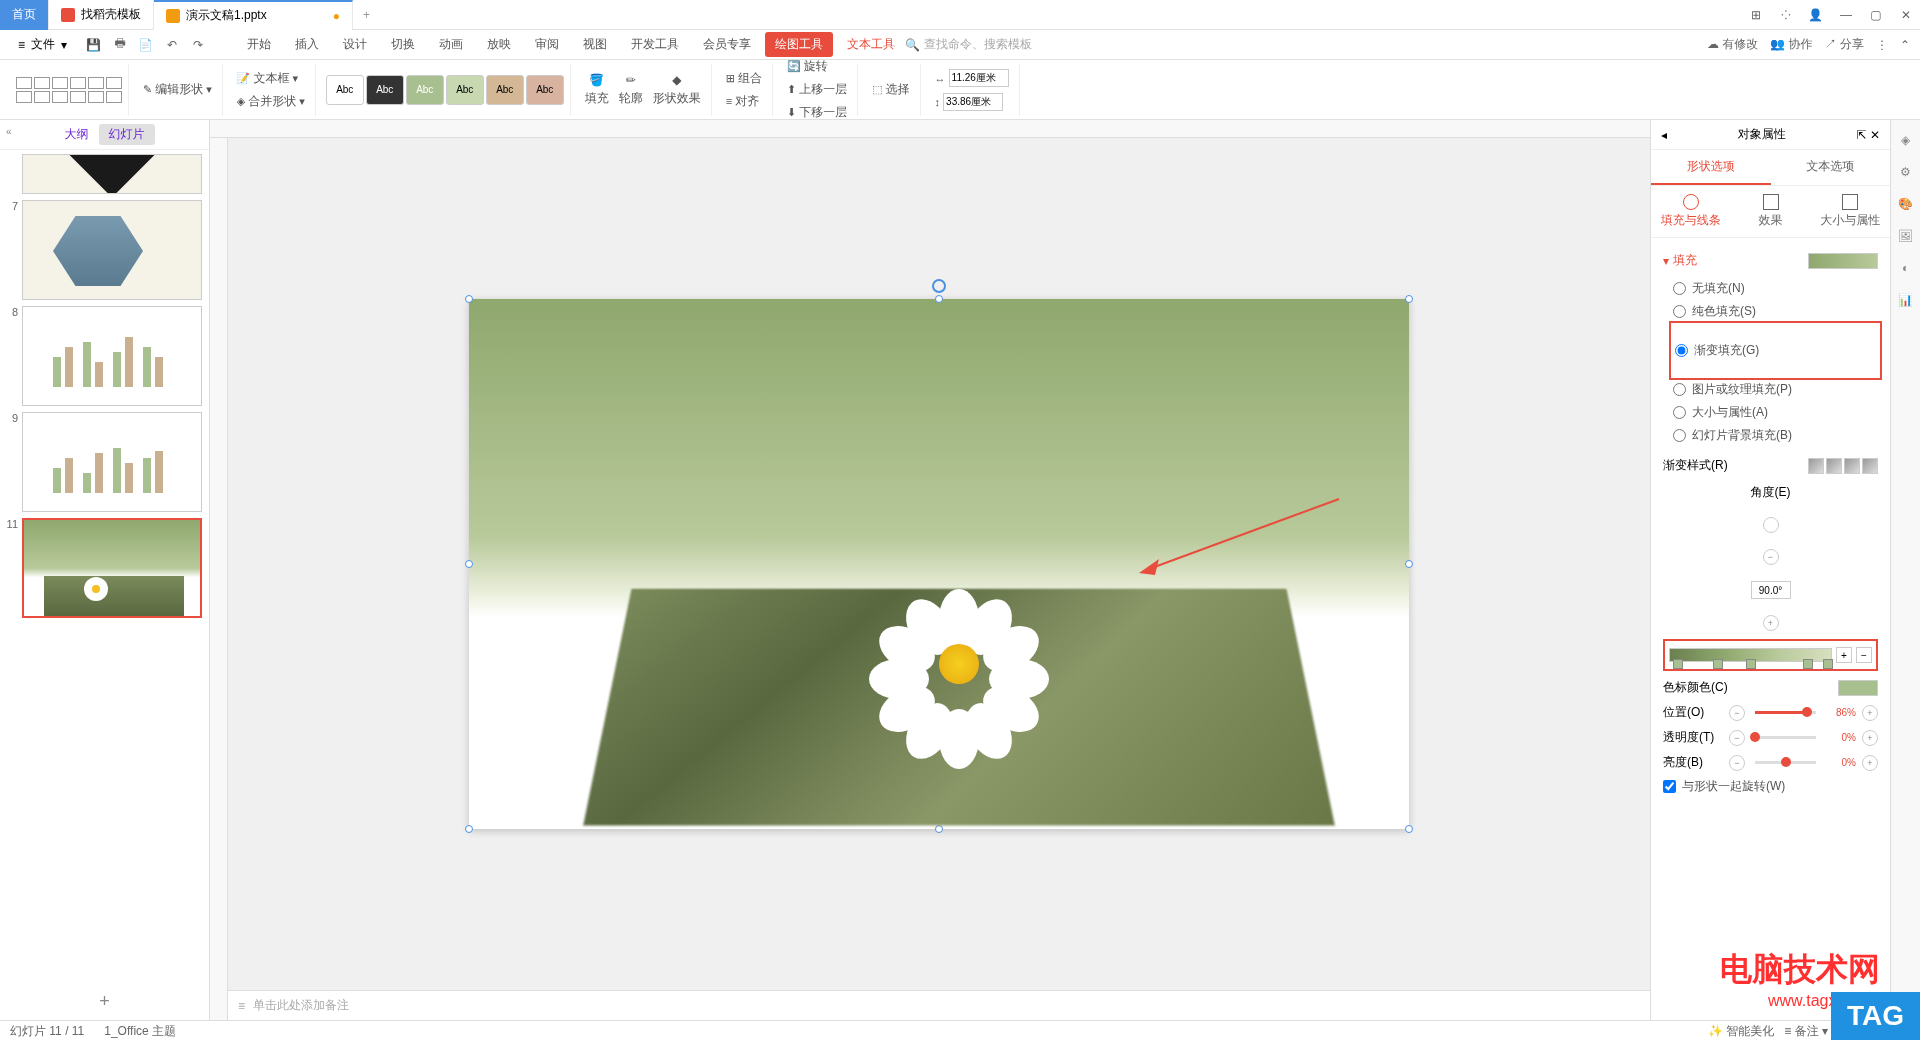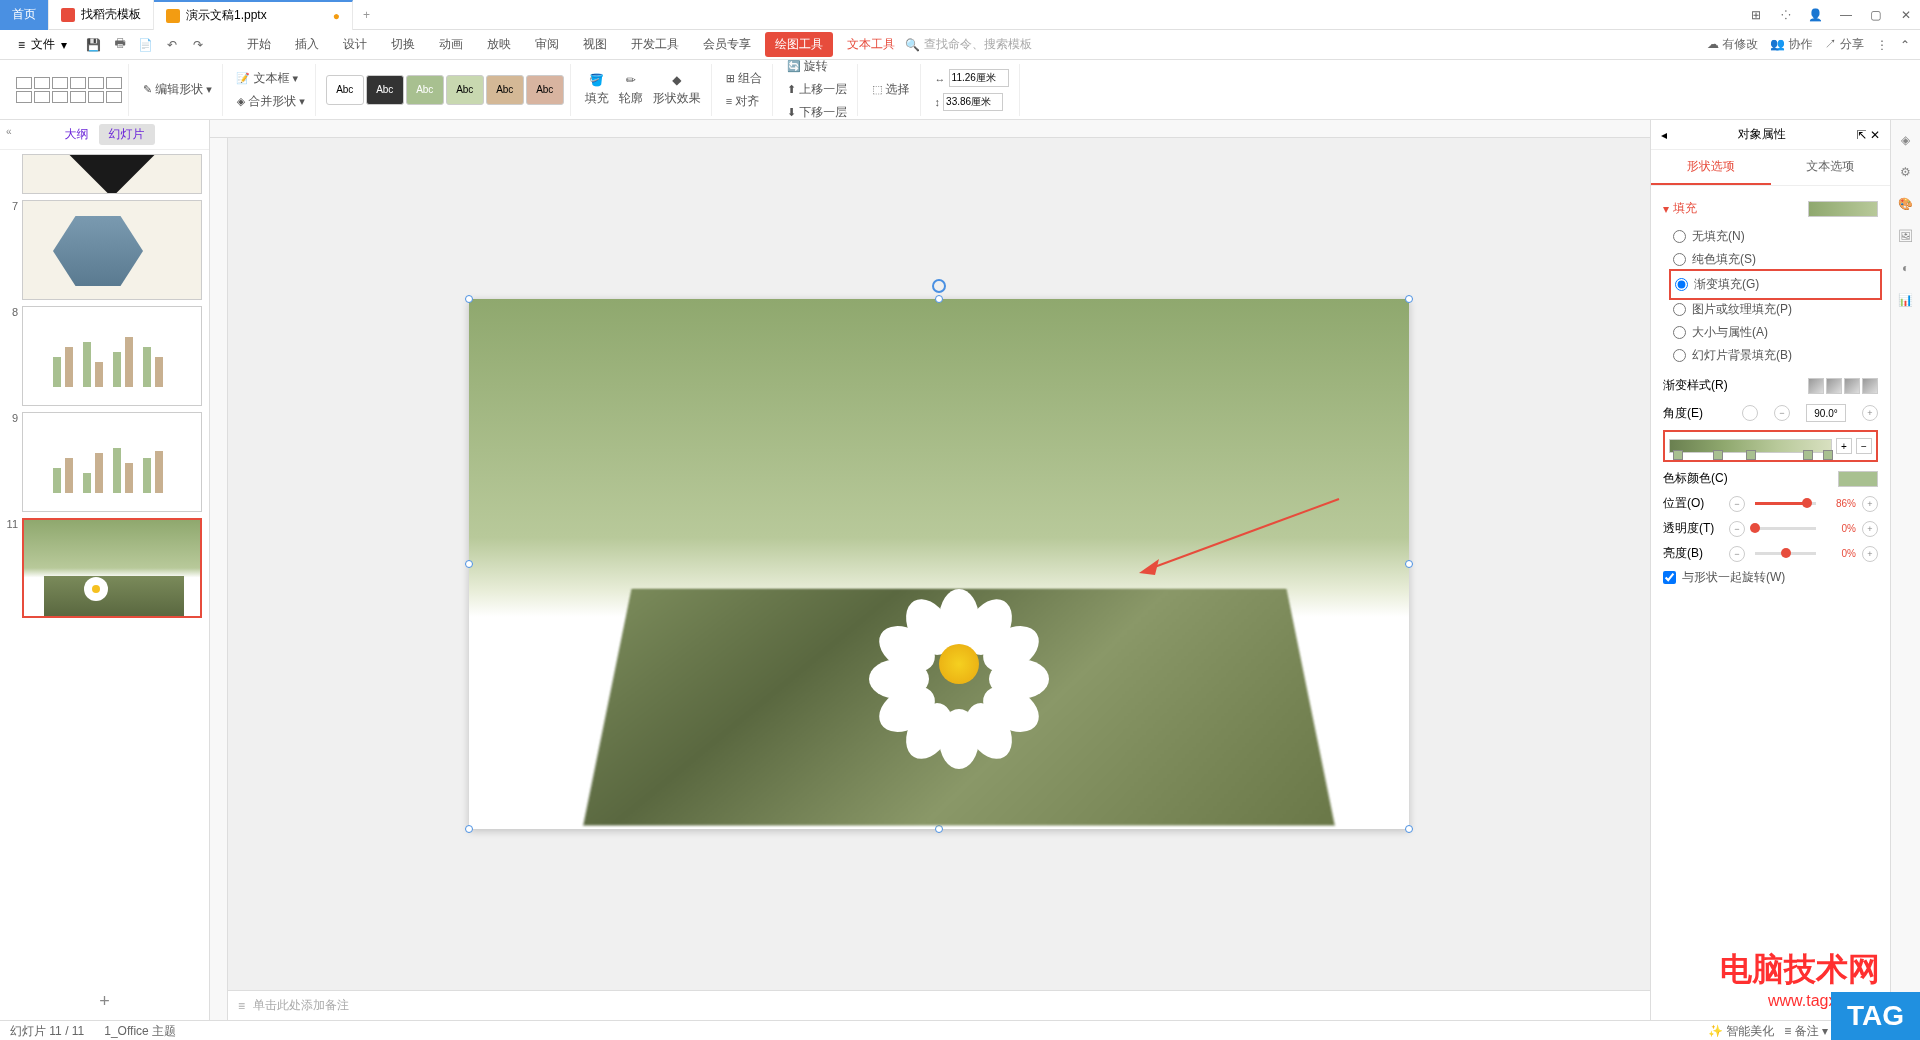--- a/index.html
+++ b/index.html
@@ -69,25 +69,25 @@
 .prop-subtab { flex: 1; text-align: center; padding: 8px 0; color: #666; display: flex; flex-direction: column; align-items: center; gap: 2px; }
 .prop-subtab.active { color: #e74c3c; }
 .prop-subtab-icon { width: 16px; height: 16px; border: 1px solid currentColor; }
 .prop-section { padding: 10px 12px; }
 .prop-row { display: flex; align-items: center; justify-content: space-between; padding: 4px 0; }
 .fill-header { display: flex; align-items: center; gap: 4px; color: #e74c3c; }
 .fill-preview { width: 70px; height: 16px; background: linear-gradient(90deg, #8fa86e, #b8c99a); border: 1px solid #ccc; }
 .radio-list { padding: 4px 0 4px 10px; }
 .radio-item { display: flex; align-items: center; gap: 6px; padding: 3px 0; color: #555; }
 .radio-item input { margin: 0; }
-.highlight-box { border: 2px solid #e74c3c; padding: 2px 4px; margin: -2px -4px; }
+.highlight-box { border: 2px solid #e74c3c; padding: 16px 4px; margin: -2px -4px; }
 .grad-style-row { display: flex; align-items: center; justify-content: space-between; padding: 6px 0; }
 .grad-presets { display: flex; gap: 2px; }
 .grad-preset { width: 16px; height: 16px; background: linear-gradient(135deg, #999, #ddd); border: 1px solid #ccc; }
-.angle-row { display: flex; align-items: center; gap: 16px; padding: 4px 0; }
+.angle-row { display: flex; align-items: center; gap: 16px; padding: 4px 0; flex-direction: column; }
 .angle-input { width: 40px; height: 18px; border: 1px solid #ccc; text-align: center; font-size: 10px; }
 .grad-bar-container { border: 2px solid #e74c3c; padding: 6px 4px; margin: 4px 0; display: flex; align-items: center; gap: 4px; }
 .grad-bar { flex: 1; height: 14px; background: linear-gradient(90deg, #6a8050, #8fa86e, #b8c99a, #d8e0c0); position: relative; border: 1px solid #ccc; }
 .grad-stop { position: absolute; top: 10px; width: 10px; height: 10px; background: #a8c090; border: 1px solid #888; transform: translateX(-50%); }
 .grad-add-btn { width: 16px; height: 16px; border: 1px solid #ccc; display: flex; align-items: center; justify-content: center; font-size: 10px; }
 .slider-row { display: flex; align-items: center; justify-content: space-between; padding: 4px 0; gap: 6px; }
 .slider-track { flex: 1; height: 3px; background: #ddd; position: relative; margin: 0 4px; }
 .slider-fill { height: 100%; background: #e74c3c; }
 .slider-thumb { position: absolute; top: -4px; width: 10px; height: 10px; background: #e74c3c; border-radius: 50%; transform: translateX(-50%); }
 .slider-btn { width: 16px; height: 16px; border: 1px solid #ccc; border-radius: 50%; display: flex; align-items: center; justify-content: center; font-size: 9px; color: #888; }
@@ -327,20 +327,34 @@
   <div class="prop-panel">
     <div class="prop-header">
       <span>◂</span>
       <span>对象属性</span>
       <span><span>⇱</span> <span>✕</span></span>
     </div>
     <div class="prop-tabs">
       <div class="prop-tab active">形状选项</div>
       <div class="prop-tab">文本选项</div>
     </div>
+    <div class="prop-subtabs">
+      <div class="prop-subtab active">
+          <div class="prop-subtab-icon" style="border-radius:50%"></div>
+          <span>填充与线条</span>
+        </div>
+      <div class="prop-subtab">
+          <div class="prop-subtab-icon"></div>
+          <span>效果</span>
+        </div>
+      <div class="prop-subtab">
+          <div class="prop-subtab-icon"></div>
+          <span>大小与属性</span>
+        </div>
+    </div>
     <div class="prop-section">
       <div class="prop-row">
         <div class="fill-header">▾ <span>填充</span></div>
         <div class="fill-preview"></div>
       </div>
       <div class="radio-list">
         <label class="radio-item">
             <input type="radio" name="fill" style="">
             <span>无填充(N)</span>
           </label>

